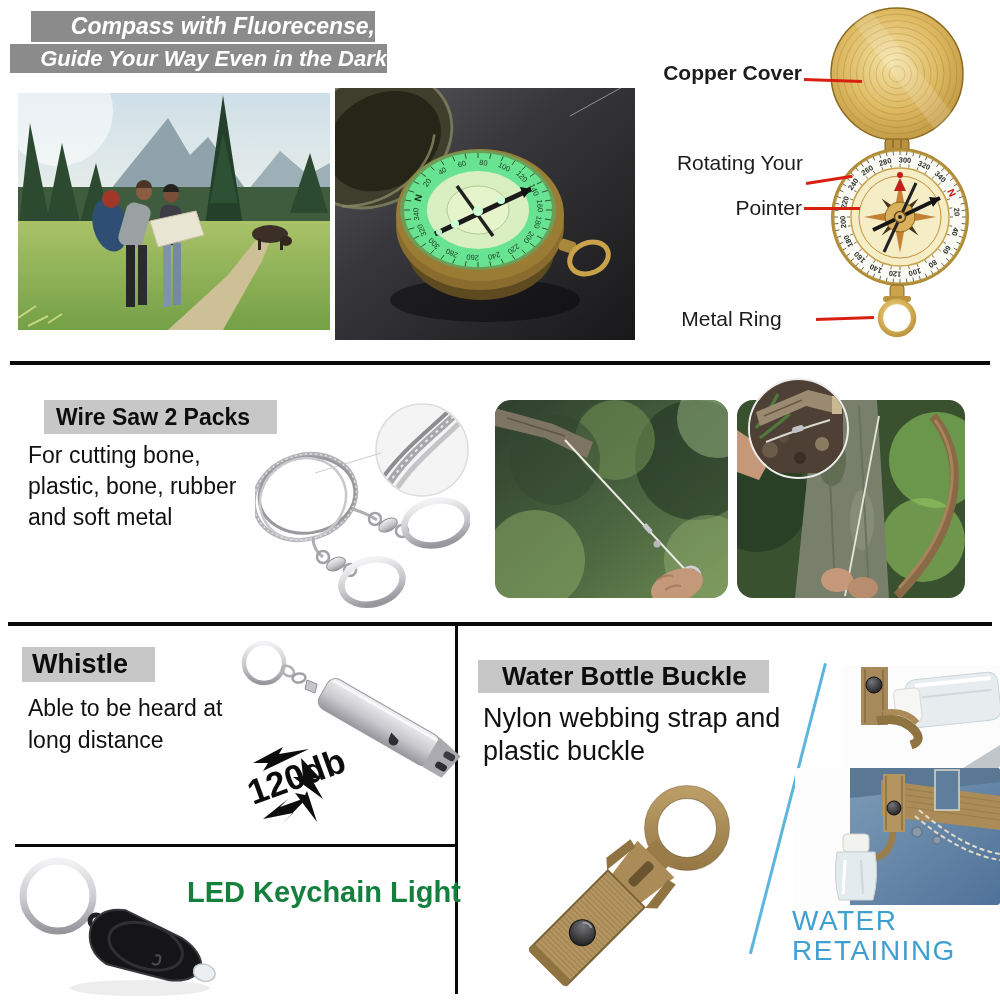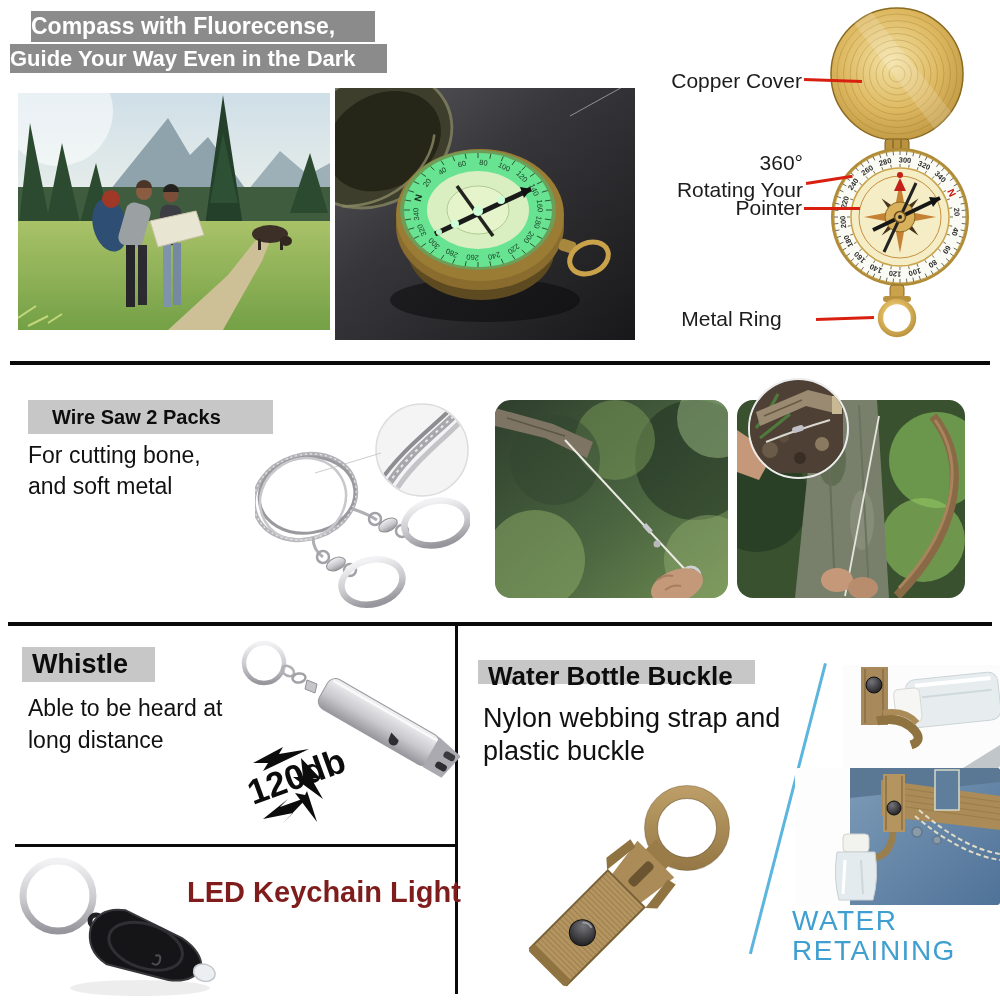--- a/index.html
+++ b/index.html
@@ -1,61 +1,61 @@
 <!DOCTYPE html>
 <html style="--header-bar: #8b8b8b; --header-text: #ffffff; --section-bar: #c7c7c7; --body-text: #141414; --divider: #0a0a0a; --leader-line-red: #d92010; --note-blue: #3f9fd0; --blue-line: #5cb5dd; --glow-green: #7fe8a0; --brass-gold: #c9a24a; --tan-webbing: #b49560;"><head>
 <meta charset="utf-8">
 <style>
   html,body{margin:0;padding:0;background:#fff;}
   #canvas{position:relative;width:1000px;height:1000px;background:#fff;overflow:hidden;
           font-family:"Liberation Sans",sans-serif;color:var(--body-text,#141414);}
   .abs{position:absolute;}
   
   .banner{background:var(--header-bar,#8b8b8b);color:var(--header-text,#fff);
-          font-weight:bold;text-align:left;}
+          font-weight:bold;text-align:right;font-style:italic;}
   .banner1{left:31px;top:11px;width:344px;height:31px;font-size:23px;line-height:31px;}
   .banner2{left:10px;top:44px;width:377px;height:29px;font-size:22px;line-height:29px;}
   
   .photo{overflow:hidden;}
   .ph-hikers{left:18px;top:93px;width:312px;height:237px;}
   .ph-glow{left:335px;top:88px;width:300px;height:252px;background:#222;}
   .ph-saw1{left:495px;top:400px;width:233px;height:198px;border-radius:16px;}
   .ph-saw2{left:737px;top:400px;width:228px;height:198px;border-radius:16px;}
   .ph-saw-inset{left:748px;top:378px;width:97px;height:97px;border-radius:50%;
                 border:2px solid #ececec;z-index:3;}
   .ph-clamp{left:843px;top:665px;width:157px;height:103px;border-radius:3px;}
   .ph-jeans{left:795px;top:768px;width:205px;height:137px;border-radius:3px;}
   
   .diag-svg{left:820px;top:0;width:180px;height:345px;}
   .diag-label{font-size:21px;color:#1c1c1c;text-align:right;line-height:26px;}
-  .lbl-copper{left:640px;top:68px;width:162px;}
+  .lbl-copper{left:640px;top:60px;width:162px;font-weight:bold;}
   .lbl-bezel{left:640px;top:149px;width:163px;line-height:27px;}
   .lbl-pointer{left:640px;top:195px;width:162px;}
   .lbl-ring{left:650px;top:306px;width:163px;text-align:center;}
   .leader{height:2.5px;background:var(--leader-line-red,#d92010);transform-origin:left center;}
   .ld-copper{left:804px;top:78px;width:58px;transform:rotate(2deg);}
   .ld-bezel{left:806px;top:182px;width:47px;transform:rotate(-9deg);}
   .ld-pointer{left:804px;top:207px;width:56px;}
   .ld-ring{left:816px;top:318px;width:58px;transform:rotate(-2deg);}
   
   .divider{background:var(--divider,#0a0a0a);}
   .dv1{left:10px;top:361px;width:980px;height:3.5px;}
   .dv2{left:8px;top:622px;width:984px;height:3.5px;}
   .dv3{left:15px;top:844px;width:440px;height:3px;}
   .dvv{left:455px;top:625px;width:3px;height:369px;}
   
   .secbar{background:var(--section-bar,#c7c7c7);color:#0d0d0d;font-weight:bold;}
-  .ws-bar{left:28px;top:400px;width:221px;height:34px;font-size:20px;line-height:34px;padding-left:24px;}
+  .ws-bar{left:44px;top:400px;width:221px;height:34px;font-size:23px;line-height:34px;padding-left:12px;}
   .wh-bar{left:22px;top:647px;width:123px;height:35px;font-size:27px;line-height:35px;padding-left:10px;}
-  .wb-bar{left:478px;top:660px;width:267px;height:24px;font-size:26px;line-height:33px;padding-left:10px;}
+  .wb-bar{left:478px;top:660px;width:267px;height:33px;font-size:26px;line-height:33px;padding-left:24px;}
   .desc{font-size:23px;line-height:31px;color:#111;}
   .ws-desc{left:28px;top:440px;}
   .wh-desc{left:28px;top:692px;line-height:32px;}
   .wb-desc{left:483px;top:702px;font-size:27px;line-height:33px;}
-  .led-title{left:187px;top:876px;font-size:29px;font-weight:bold;color:#7f1d1d;}
+  .led-title{left:187px;top:876px;font-size:29px;font-weight:bold;color:#15803d;}
   .wb-note{left:792px;top:906px;font-size:28px;line-height:30px;letter-spacing:1.5px;
            color:var(--note-blue,#3f9fd0);}
   .db-badge{left:242px;top:775px;font-size:35px;font-weight:bold;color:#0c0c0c;
             transform:rotate(-20deg);transform-origin:left top;}
   .db-arrows{left:235px;top:735px;width:120px;height:95px;}
   .blue-line{left:824px;top:663px;width:2.5px;height:300px;background:var(--blue-line,#5cb5dd);
              transform:rotate(14.5deg);transform-origin:top left;}
   
   .saw-art{left:255px;top:395px;width:215px;height:217px;}
   .whistle-art{left:235px;top:640px;width:225px;height:140px;}
@@ -403,37 +403,37 @@
 
       <rect x="70" y="285" width="14" height="13" rx="3" fill="#c9a24a" stroke="#8a6a24" stroke-width="1"></rect>
       <rect x="63" y="296" width="28" height="6" rx="3" fill="#b8923e"></rect>
       <circle cx="77" cy="318" r="16.5" fill="none" stroke="url(#goldGrad)" stroke-width="5.5"></circle>
     </svg>
   </div>
 
   <div class="abs diag-label lbl-copper">Copper Cover</div>
   <div class="abs leader ld-copper"></div>
   <div class="abs diag-label lbl-bezel">
-    <div>360°</div>
     <div>Rotating Your</div>
   </div>
   <div class="abs leader ld-bezel"></div>
   <div class="abs diag-label lbl-pointer">Pointer</div>
   <div class="abs leader ld-pointer"></div>
   <div class="abs diag-label lbl-ring">Metal Ring</div>
   <div class="abs leader ld-ring"></div>
 
   <div class="abs divider dv1"></div>
   <div class="abs divider dv2"></div>
   <div class="abs divider dv3"></div>
   <div class="abs divider dvv"></div>
 
   <div class="abs secbar ws-bar">Wire Saw 2 Packs</div>
   <div class="abs desc ws-desc">
     <div>For cutting bone,</div>
+    <div>plastic, bone, rubber</div>
     <div>and soft metal</div>
   </div>
   <div class="abs saw-art">
     <svg width="215" height="217" viewBox="0 0 215 217">
       <circle cx="167" cy="55" r="46" fill="#f4f4f4" stroke="#dcdcdc" stroke-width="1.5"></circle>
       <clipPath id="magClip">
           <circle cx="167" cy="55" r="45"></circle>
         </clipPath>
       <g clip-path="url(#magClip)">
         <path d="M130,95 C150,60 180,40 205,15" stroke="#a8a8ac" stroke-width="7" fill="none"></path>

